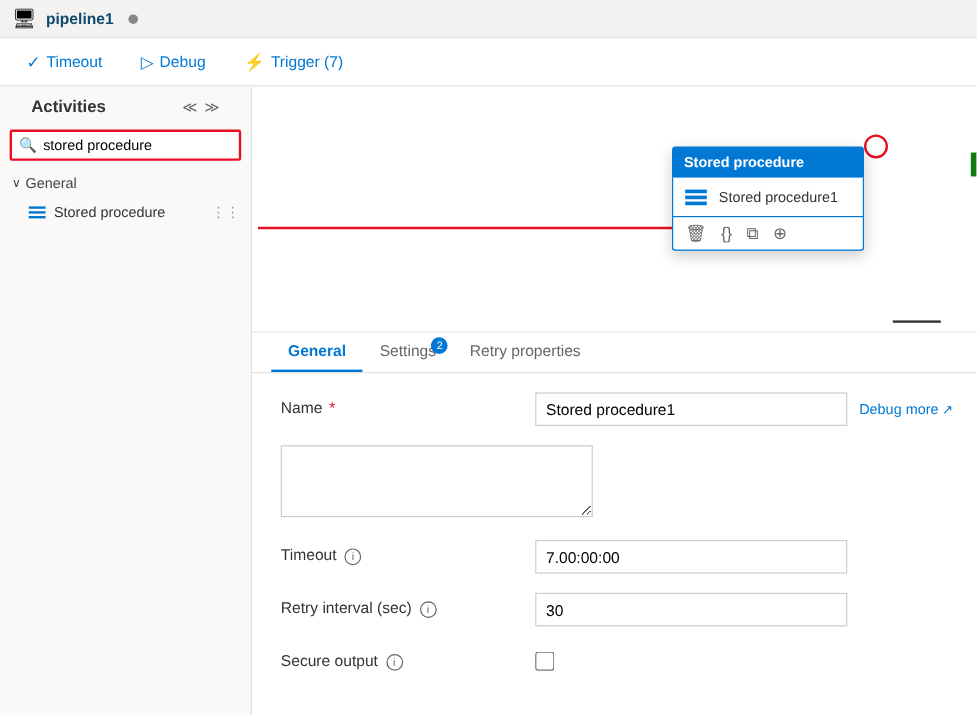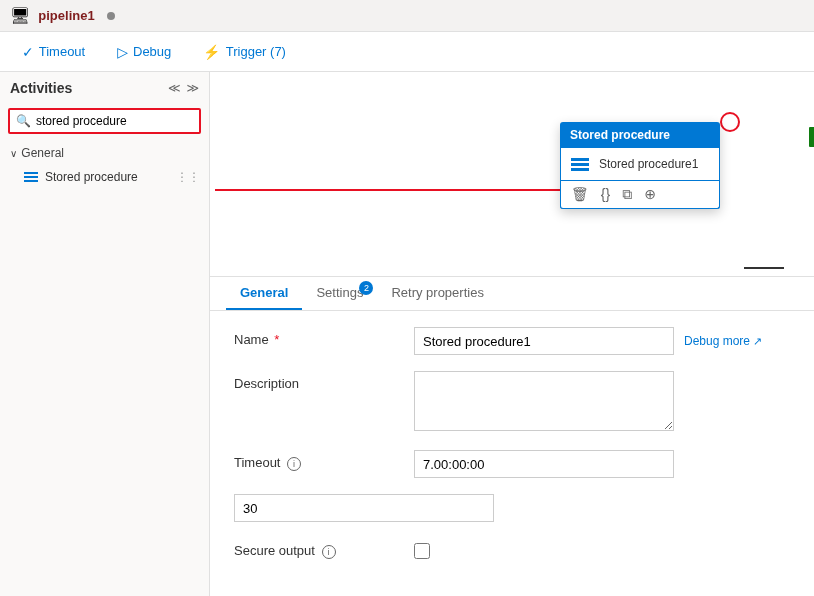--- a/index.html
+++ b/index.html
@@ -1,33 +1,33 @@
 <!DOCTYPE html>
 <html><head>
   <meta charset="utf-8">
   <style>
     * { box-sizing: border-box; margin: 0; padding: 0; }
     body { font-family: 'Segoe UI', Arial, sans-serif; font-size: 13px; background: #fff; width: 814px; height: 596px; overflow: hidden; display: flex; flex-direction: column; }
 
     
     .top-bar { height: 32px; background: #f3f2f1; border-bottom: 1px solid #e0e0e0; display: flex; align-items: center; padding: 0 10px; gap: 8px; flex-shrink: 0; }
-    .pipeline-title { font-size: 13px; font-weight: 600; color: #7f1d1d; }
+    .pipeline-title { font-size: 13px; font-weight: 600; color: #0c4a6e; }
     .dot-indicator { width: 8px; height: 8px; background: #888; border-radius: 50%; margin-left: 4px; }
 
     
     .toolbar { height: 40px; background: #fff; border-bottom: 1px solid #e0e0e0; display: flex; align-items: center; padding: 0 16px; gap: 20px; flex-shrink: 0; }
     .toolbar-btn { display: flex; align-items: center; gap: 5px; color: #0078d4; font-size: 13px; cursor: pointer; border: none; background: none; padding: 4px 6px; }
     .toolbar-icon { font-size: 14px; }
 
     
     .main { display: flex; flex: 1; overflow: hidden; }
 
     
     .sidebar { width: 210px; border-right: 1px solid #e0e0e0; background: #faf9f8; display: flex; flex-direction: column; flex-shrink: 0; }
-    .sidebar-header { display: flex; align-items: center; justify-content: space-between; padding: 8px 10px; }
+    .sidebar-header { display: flex; align-items: flex-end; justify-content: space-between; padding: 8px 26px; }
     .sidebar-title { font-size: 14px; font-weight: 600; color: #333; }
     .sidebar-controls { display: flex; gap: 6px; color: #666; font-size: 12px; cursor: pointer; }
     .search-box { margin: 4px 8px 8px; border: 2px solid #e81123; border-radius: 2px; display: flex; align-items: center; padding: 4px 6px; background: #fff; }
     .search-box-icon { color: #666; margin-right: 5px; font-size: 12px; }
     .search-box input { border: none; outline: none; font-size: 12px; width: 100%; background: transparent; }
     .category-header { display: flex; align-items: center; gap: 4px; padding: 4px 10px; font-size: 12px; color: #444; cursor: pointer; }
     .chevron { font-size: 10px; }
     .activity-item { display: flex; align-items: center; gap: 6px; padding: 5px 10px 5px 22px; cursor: pointer; border: 1px solid transparent; position: relative; }
     .activity-icon { width: 16px; height: 14px; display: flex; align-items: center; justify-content: center; }
     .activity-lines { display: flex; flex-direction: column; gap: 2px; }
@@ -51,21 +51,21 @@
     .node-green-indicator { position: absolute; right: -5px; top: 55px; width: 10px; height: 20px; background: #107c10; border-radius: 1px; }
     .node-circle { position: absolute; top: 40px; left: 510px; width: 20px; height: 20px; border-radius: 50%; border: 2px solid #e81123; background: transparent; }
 
     
     .properties-panel { border-top: 1px solid #e0e0e0; height: 320px; flex-shrink: 0; overflow-y: auto; }
     .properties-tabs { display: flex; border-bottom: 1px solid #e0e0e0; padding: 0 16px; }
     .prop-tab { padding: 8px 14px; font-size: 13px; cursor: pointer; border-bottom: 2px solid transparent; color: #666; position: relative; }
     .prop-tab.active { color: #0078d4; border-bottom-color: #0078d4; font-weight: 600; }
     .prop-tab .badge { position: absolute; top: 4px; right: 4px; background: #0078d4; color: #fff; border-radius: 50%; width: 14px; height: 14px; font-size: 9px; display: flex; align-items: center; justify-content: center; }
     .prop-body { padding: 16px 24px; }
-    .prop-row { display: flex; align-items: flex-start; margin-bottom: 16px; }
+    .prop-row { display: flex; align-items: flex-start; margin-bottom: 16px; gap: 32px; }
     .prop-label { width: 180px; font-size: 13px; color: #333; padding-top: 5px; flex-shrink: 0; }
     .prop-label .required { color: #e81123; margin-left: 2px; }
     .prop-label .info-icon { display: inline-flex; align-items: center; justify-content: center; width: 14px; height: 14px; border-radius: 50%; border: 1px solid #666; font-size: 9px; color: #666; cursor: pointer; margin-left: 3px; }
     .prop-control { flex: 1; }
     .prop-input { width: 260px; height: 28px; border: 1px solid #ccc; padding: 3px 8px; font-size: 13px; outline: none; }
     .prop-textarea { width: 260px; height: 60px; border: 1px solid #ccc; padding: 4px 8px; font-size: 13px; outline: none; resize: vertical; }
     .prop-checkbox { width: 16px; height: 16px; border: 1px solid #888; background: #fff; cursor: pointer; display: block; margin-top: 5px; }
     .name-row { display: flex; align-items: center; gap: 10px; }
     .learn-more { color: #0078d4; font-size: 12px; cursor: pointer; white-space: nowrap; display: flex; align-items: center; gap: 3px; }
     .divider-line { position: absolute; right: 30px; top: 195px; width: 40px; height: 2px; background: #333; }
@@ -192,40 +192,41 @@
               <input class="prop-input" type="text" value="Stored procedure1" style="">
               <a class="learn-more">
                 <span>Debug more</span>
                 <span style="font-size:11px;">↗</span>
               </a>
             </div>
           </div>
         </div>
 
         <div class="prop-row">
-          <div class="prop-label">
-            <span>Description</span>
-          </div>
           <div class="prop-control">
             <textarea class="prop-textarea" style=""></textarea>
           </div>
         </div>
 
         <div class="prop-row">
           <div class="prop-label">
             <span>Timeout</span>
             <span class="info-icon">i</span>
           </div>
           <div class="prop-control">
             <input class="prop-input" type="text" value="7.00:00:00" style="">
           </div>
         </div>
 
 
         <div class="prop-row">
+          <div class="prop-label">
+            <span>Retry interval (sec)</span>
+            <span class="info-icon">i</span>
+          </div>
           <div class="prop-control">
             <input class="prop-input" type="text" value="30" style="">
           </div>
         </div>
 
         <div class="prop-row">
           <div class="prop-label">
             <span>Secure output</span>
             <span class="info-icon">i</span>
           </div>

